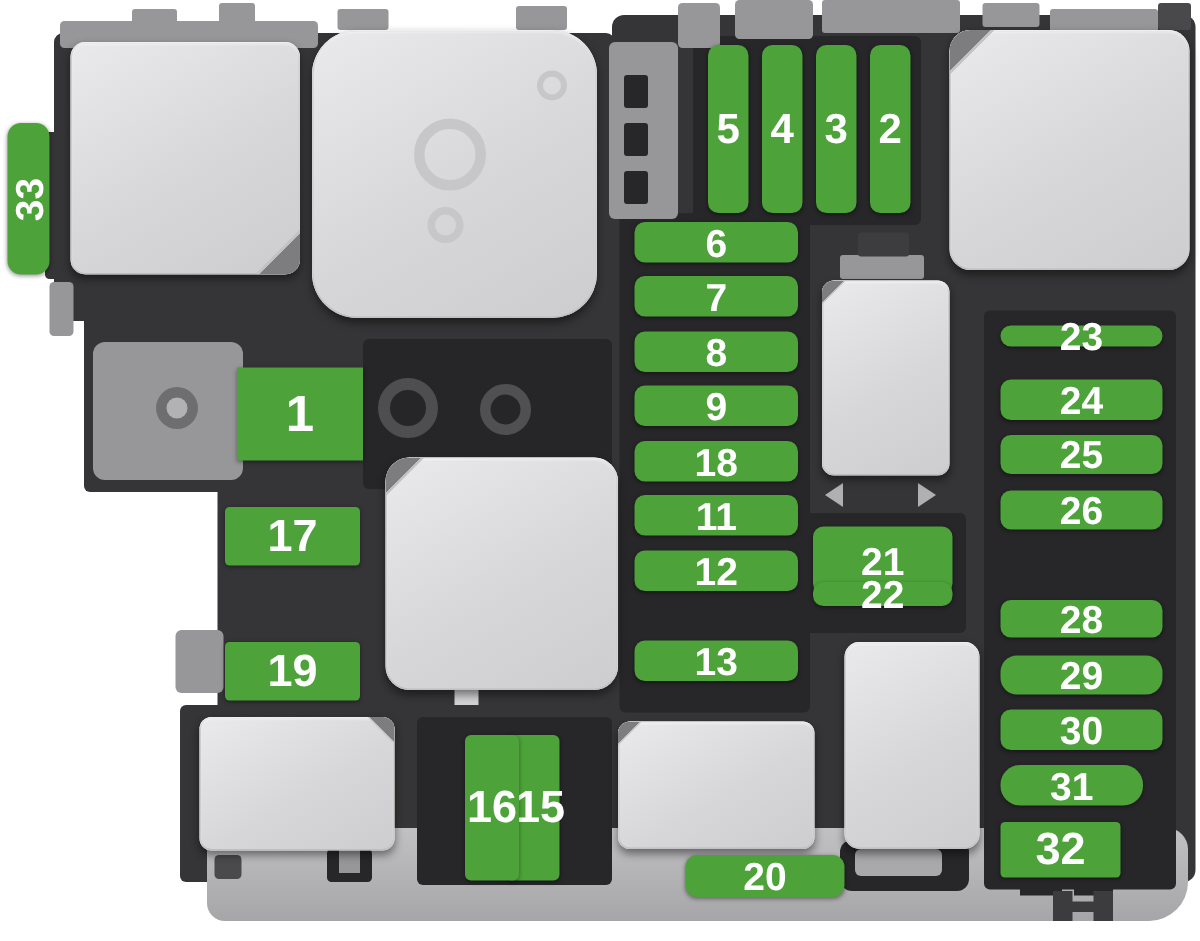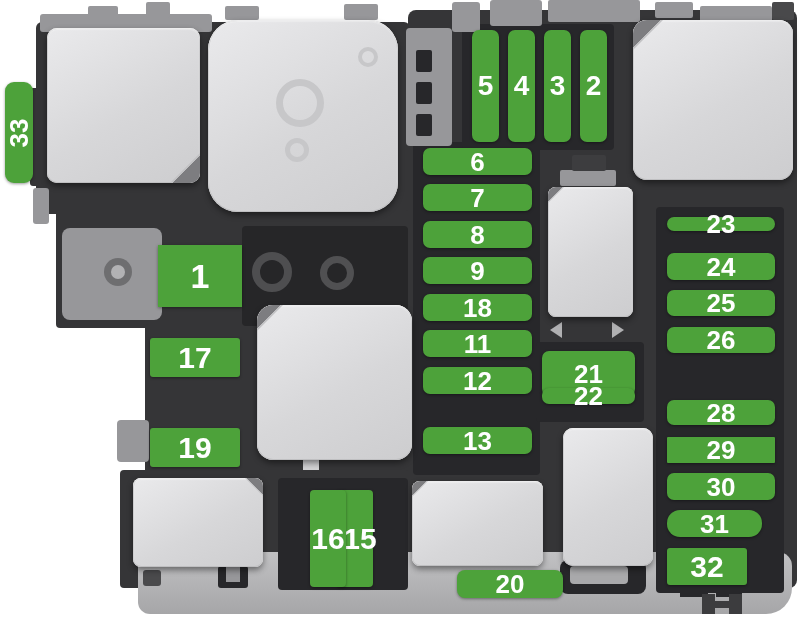--- a/index.html
+++ b/index.html
@@ -194,21 +194,21 @@
     </div>
     <div class="fuse" style="left: 667px; top: 290px; width: 108px; height: 26px; font-size: 26px; border-radius: 7px;">
       <span class="lbl">25</span>
     </div>
     <div class="fuse" style="left: 667px; top: 327px; width: 108px; height: 26px; font-size: 26px; border-radius: 7px;">
       <span class="lbl">26</span>
     </div>
     <div class="fuse" style="left: 667px; top: 400px; width: 108px; height: 25px; font-size: 26px; border-radius: 7px;">
       <span class="lbl">28</span>
     </div>
-    <div class="fuse" style="left: 667px; top: 437px; width: 108px; height: 26px; font-size: 26px; border-radius: 1px;">
+    <div class="fuse" style="left: 667px; top: 437px; width: 108px; height: 26px; font-size: 26px; border-radius: 11px;">
       <span class="lbl">29</span>
     </div>
     <div class="fuse" style="left: 667px; top: 473px; width: 108px; height: 27px; font-size: 26px; border-radius: 7px;">
       <span class="lbl">30</span>
     </div>
     <div class="fuse" style="left: 667px; top: 510px; width: 95px; height: 27px; font-size: 26px; border-radius: 13px;">
       <span class="lbl">31</span>
     </div>
     <div class="fuse" style="left: 667px; top: 548px; width: 80px; height: 37px; font-size: 30px; border-radius: 3px;">
       <span class="lbl">32</span>

